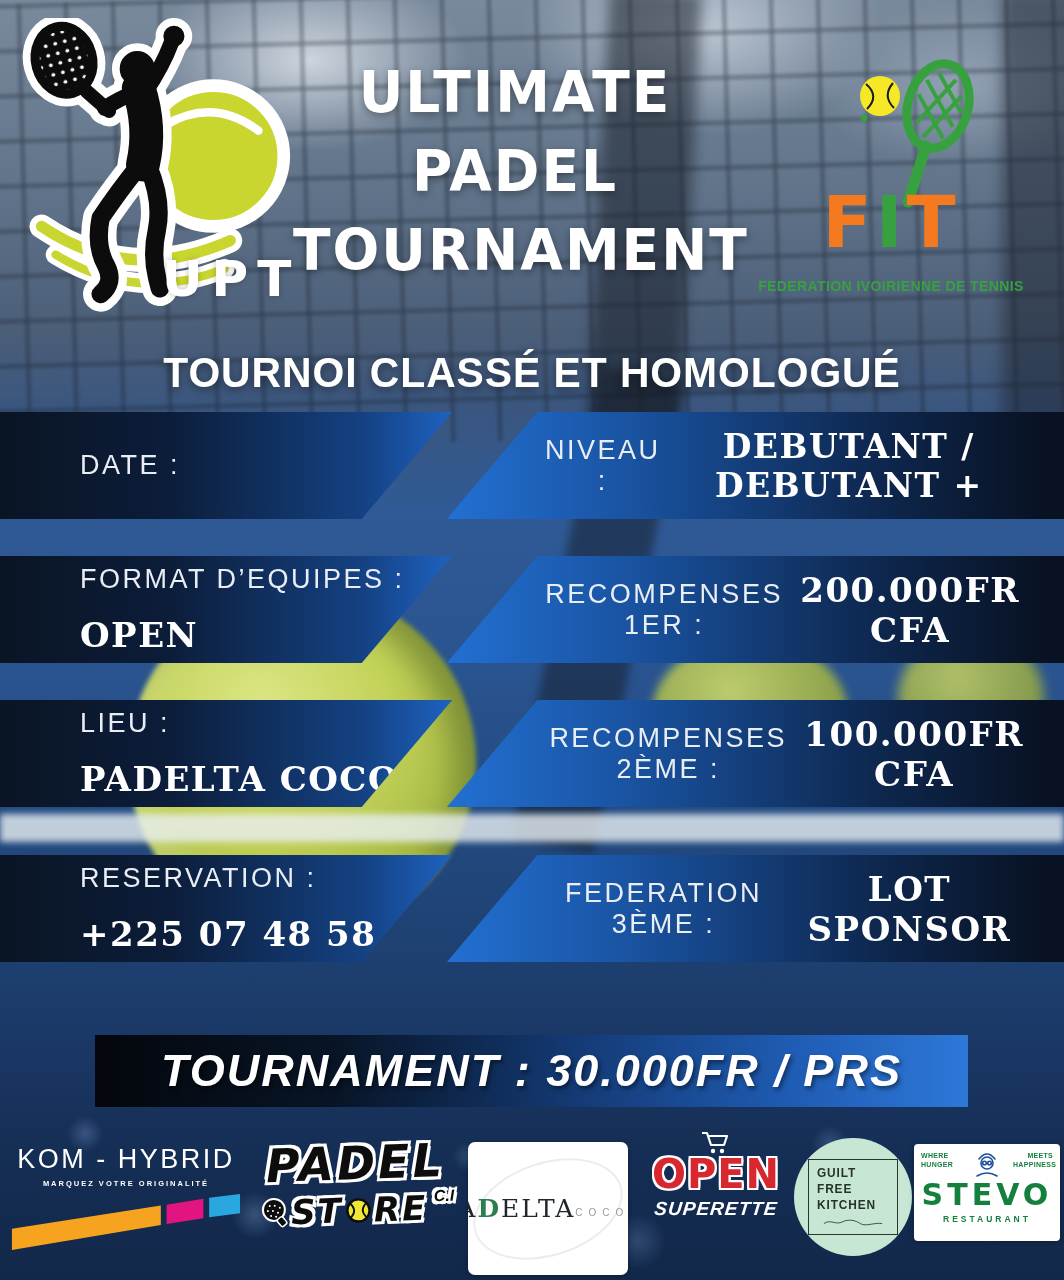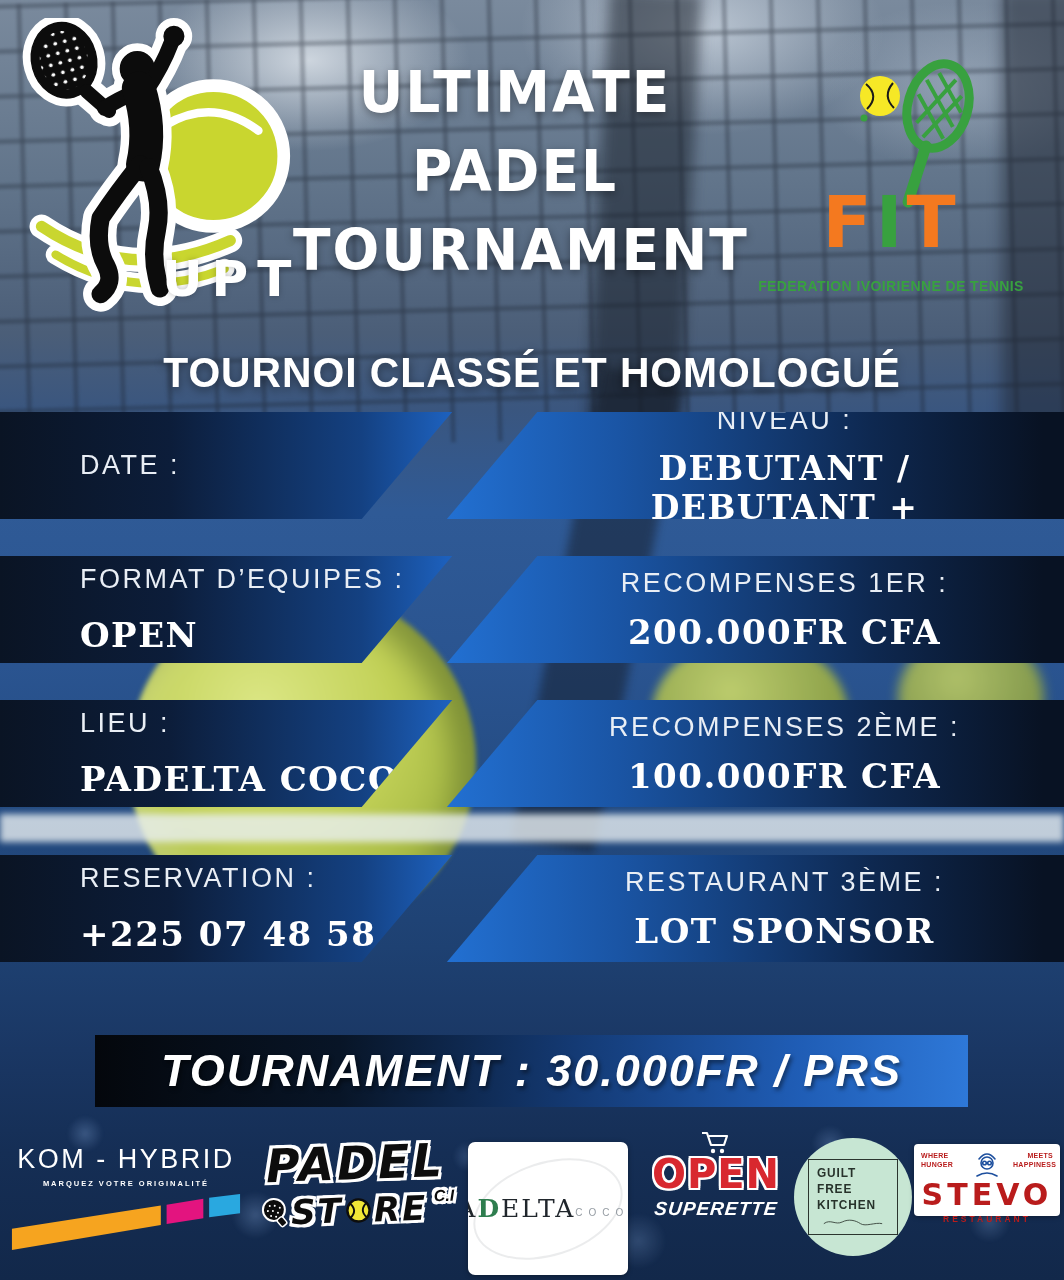--- a/index.html
+++ b/index.html
@@ -70,21 +70,21 @@
   
   .info-row{left:0;width:1064px;height:107px;}
   .bar{position:absolute;inset:0;}
   .bar-left{clip-path:polygon(0 0,42.5% 0,34% 100%,0 100%);
     background:linear-gradient(90deg,#0a1424 0%,#0c1d3a 16%,#144182 34%,#1d60bc 42%,#1e63c0 100%);}
   .bar-right{clip-path:polygon(50.5% 0,100% 0,100% 100%,42% 100%);
     background:linear-gradient(90deg,#2270d2 42%,#1a55a5 58%,#0e2850 82%,#081223 98%);}
   .cell-left{position:absolute;left:80px;top:0;height:100%;display:flex;flex-direction:column;
     justify-content:center;gap:20px;}
   .cell-right{position:absolute;left:545px;right:40px;top:0;height:100%;display:flex;
-    flex-direction:column;justify-content:center;gap:13px;text-align:center;}
+    flex-direction:row;justify-content:center;align-items:center;gap:13px;text-align:center;}
   .label{font-size:27px;color:#e9eef5;letter-spacing:2.5px;font-weight:400;}
   .value{font-size:34px;color:#fff;font-family:"DejaVu Serif",serif;font-weight:700;
     letter-spacing:1.5px;}
   
   .inscription{left:95px;top:1035px;width:873px;height:72px;display:flex;align-items:center;
     justify-content:center;
     background:linear-gradient(90deg,#04070c 0%,#081527 28%,#123songs 0,#143a74 55%,#1f5cb4 80%,#2e78d8 100%);
     background:linear-gradient(90deg,#04070c 0%,#081527 28%,#143a74 55%,#1f5cb4 80%,#2e78d8 100%);}
   .inscription-text{font-style:italic;font-weight:800;font-size:45px;color:#fff;
     letter-spacing:2px;text-shadow:2px 3px 4px rgba(0,0,0,.45);}
@@ -121,22 +121,22 @@
     font-family:"DejaVu Sans",sans-serif;
     text-shadow:2px 0 0 #fff,-2px 0 0 #fff,0 2px 0 #fff,0 -2px 0 #fff,2px 2px 0 #fff,
       -2px -2px 0 #fff,2px -2px 0 #fff,-2px 2px 0 #fff;}
   .yy-sub{margin-top:4px;color:#fff;font-weight:700;font-style:italic;font-size:19px;
     letter-spacing:1px;transform:skewX(-6deg);}
   .sp-gfk{left:794px;top:10px;width:118px;height:118px;border-radius:50%;background:#c7e6d3;
     display:flex;align-items:center;justify-content:center;}
   .gfk-box{border:1.8px solid #2b352e;padding:5px 8px 3px 8px;}
   .gfk-line{font-size:13.5px;font-weight:700;letter-spacing:1px;color:#27322b;line-height:1.18;
     transform:scaleX(.88);transform-origin:left;}
-  .sp-stevo{left:914px;top:16px;width:146px;height:72px;background:#fff;border-radius:4px;
-    box-sizing:border-box;padding:7px 7px 5px 7px;text-align:center;color:#b91c1c;
+  .sp-stevo{left:914px;top:16px;width:146px;height:97px;background:#fff;border-radius:4px;
+    box-sizing:border-box;padding:7px 7px 5px 7px;text-align:center;color:#15803d;
     box-shadow:0 1px 5px rgba(0,0,0,.35);}
   .stv-top{display:flex;justify-content:space-between;align-items:flex-start;}
   .stv-slogan{font-size:7px;font-weight:800;width:40px;line-height:1.35;letter-spacing:.3px;}
   .stv-slogan.left{text-align:left;}
   .stv-slogan.right{text-align:right;}
   .stv-name{font-size:30px;font-weight:800;letter-spacing:4px;line-height:1;margin-top:1px;
     font-family:"DejaVu Sans",sans-serif;}
   .stv-sub{font-size:8.5px;font-weight:800;letter-spacing:3px;margin-top:4px;}
 </style>
 </head>
@@ -279,21 +279,21 @@
 
   <div class="abs info-row" style="top:855px">
     <div class="bar bar-left">
       <div class="cell-left">
         <div class="label">RESERVATION :</div>
         <div class="value">+225 07 48 58 49 99</div>
       </div>
     </div>
     <div class="bar bar-right">
       <div class="cell-right">
-        <div class="label">RESTAURANT 3ÈME :</div>
+        <div class="label">FEDERATION 3ÈME :</div>
         <div class="value">LOT SPONSOR</div>
       </div>
     </div>
   </div>
 
   <div class="abs inscription">
     <div class="inscription-text">TOURNAMENT : 30.000FR / PRS</div>
   </div>
 
   <div class="abs sponsors">

